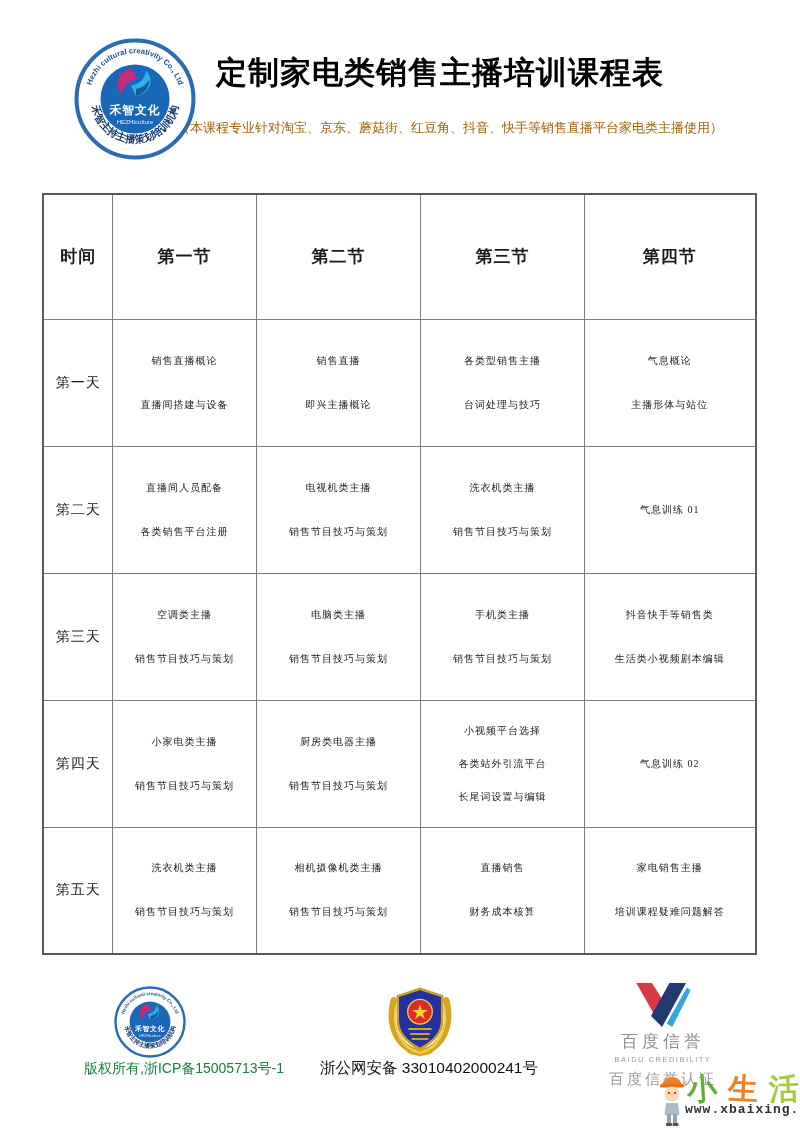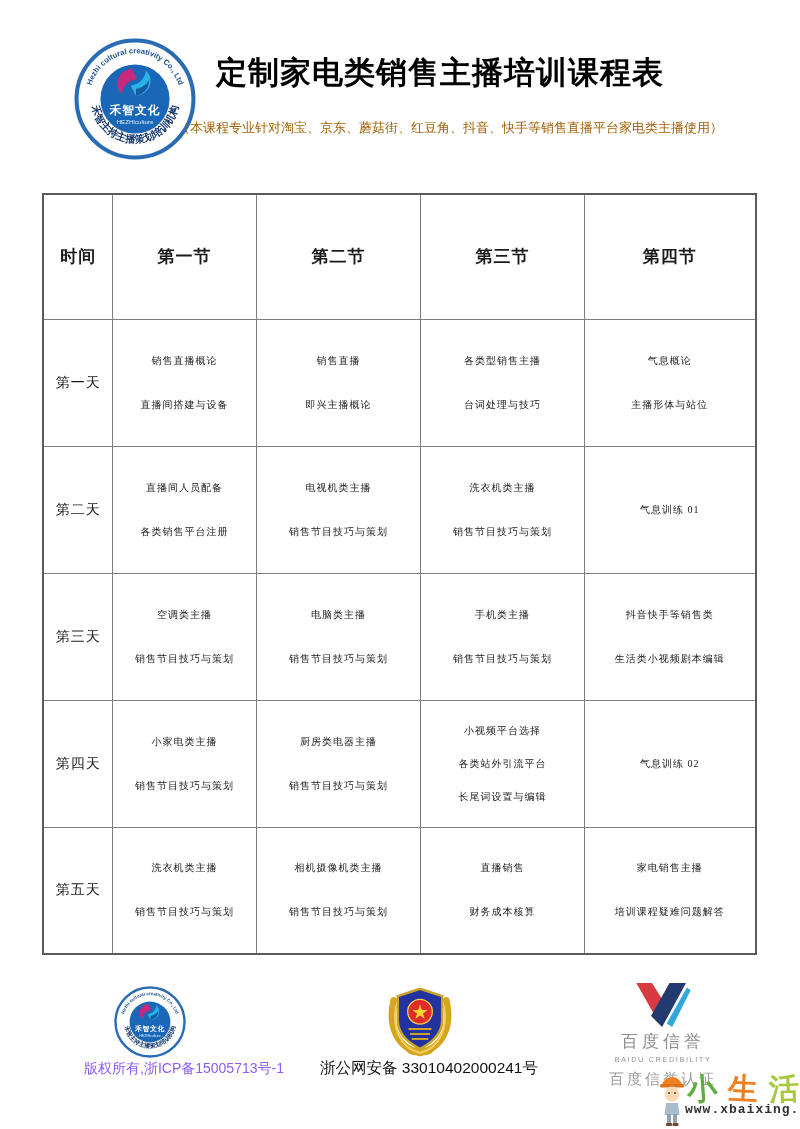--- a/index.html
+++ b/index.html
@@ -36,21 +36,21 @@
   #schedule tbody tr{height:127px}
   #schedule thead th{font-size:17px;font-weight:600;letter-spacing:1px}
   .day-cell{font-size:14px;font-weight:600;letter-spacing:1px}
   .cell-flex{display:flex;flex-direction:column;justify-content:center;align-items:center;gap:30px;height:100%}
   .cell-flex.tight{gap:19px}
   .cell-line{font-size:10px;letter-spacing:1px;white-space:nowrap}
 
   
   #footer-logo{position:absolute;left:114px;top:986px;width:72px;height:72px}
   #copyright-text{
-    position:absolute;left:84px;top:1060px;font-size:14px;color:#8b5cf6;white-space:nowrap;
+    position:absolute;left:84px;top:1060px;font-size:14px;color:#15803d;white-space:nowrap;
   }
   #police-badge{position:absolute;left:383px;top:981px;width:74px;height:78px}
   #police-filing-text{
     position:absolute;left:320px;top:1058px;font-size:15.5px;font-weight:normal;color:#111;white-space:nowrap;
   }
   #baidu-block{position:absolute;left:601px;top:982px;width:124px;text-align:center}
   #baidu-v{display:block;margin:0 auto;width:58px;height:46px}
   #baidu-title{font-size:17px;color:#8d8d8d;letter-spacing:4px;margin-top:2px;white-space:nowrap}
   #baidu-sub{font-size:7.5px;color:#9a9a9a;letter-spacing:1.5px;margin-top:2px;white-space:nowrap}
   #baidu-caption{font-size:15px;color:#9b9b9b;letter-spacing:3px;margin-top:6px;white-space:nowrap}

